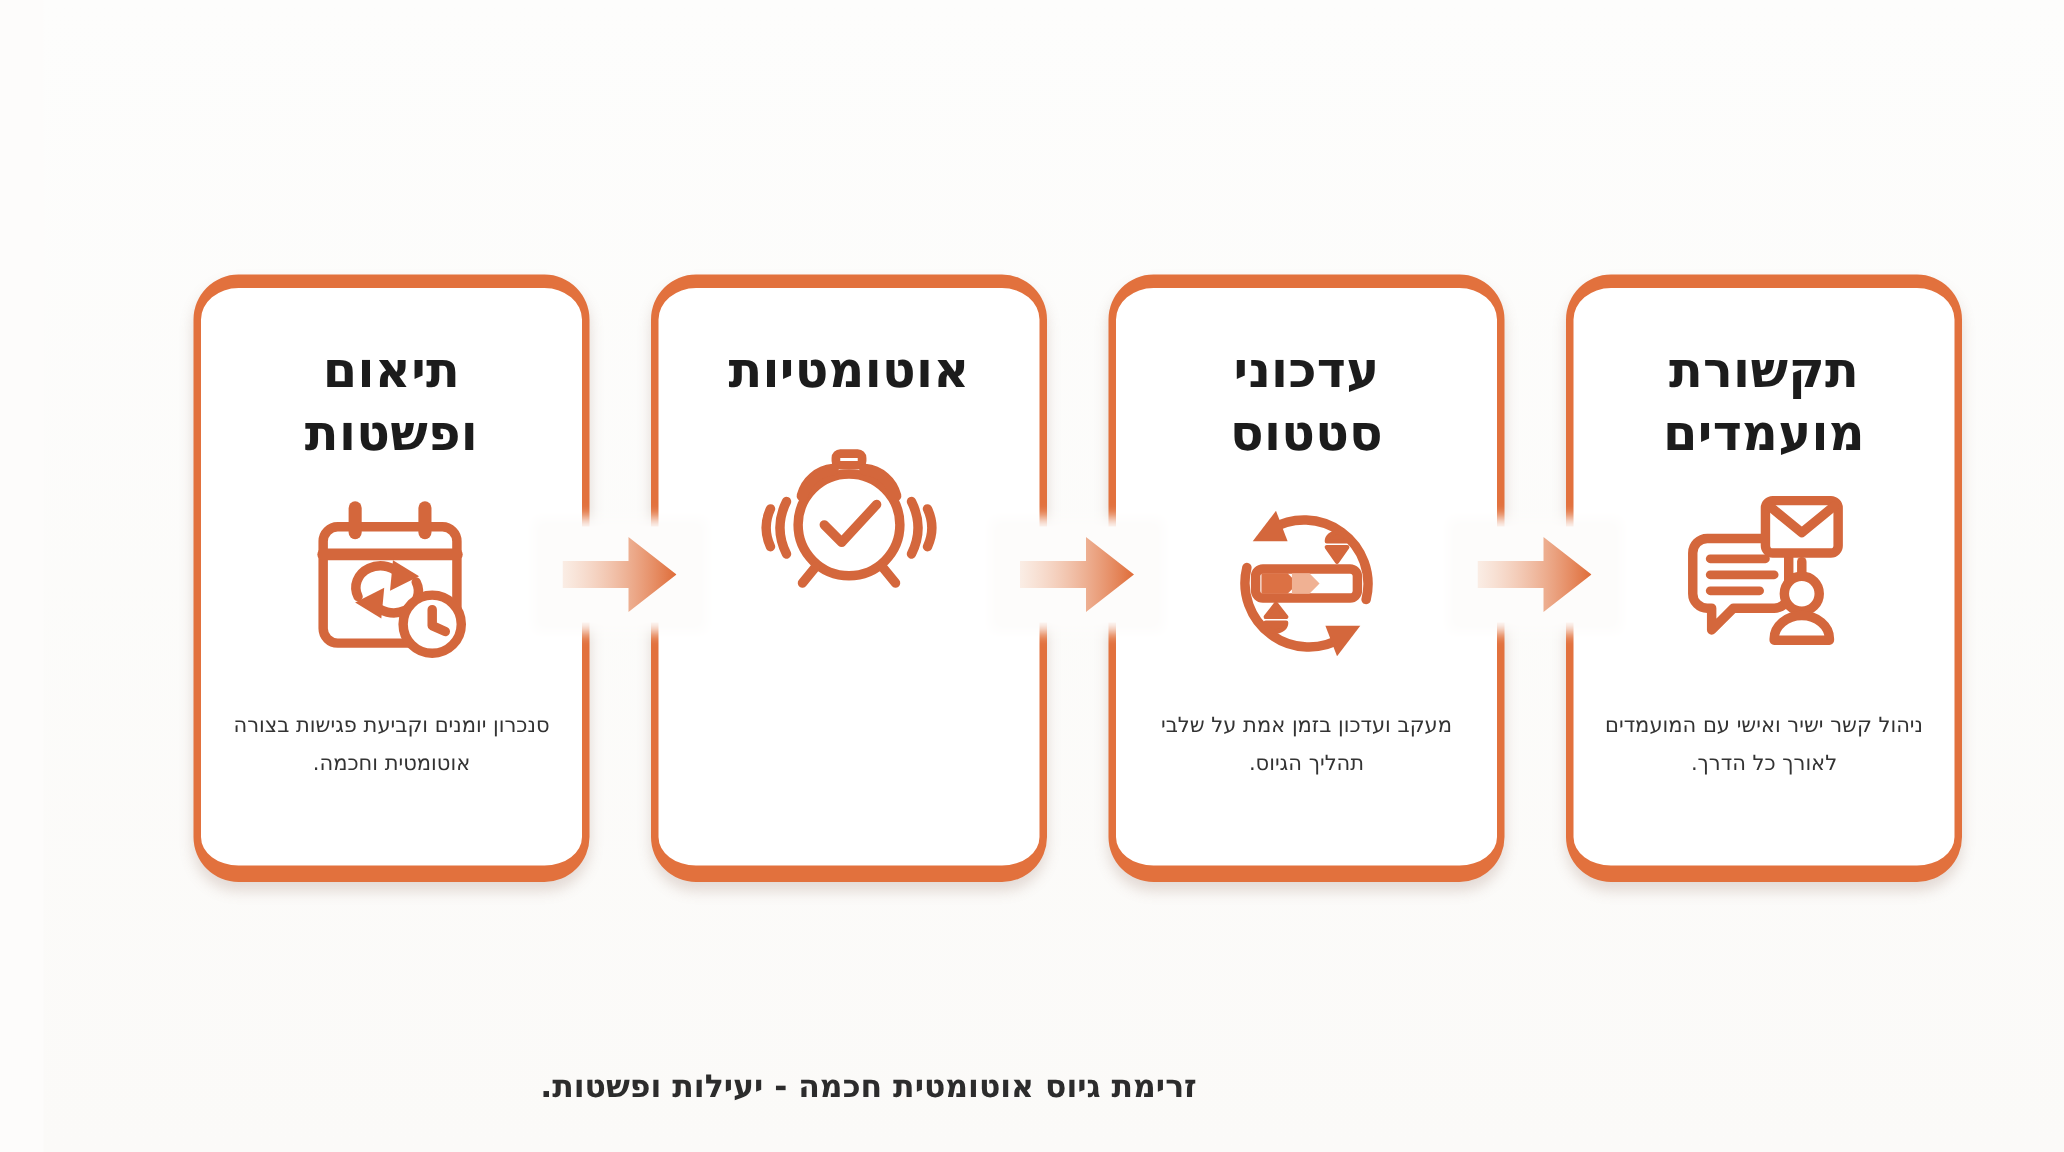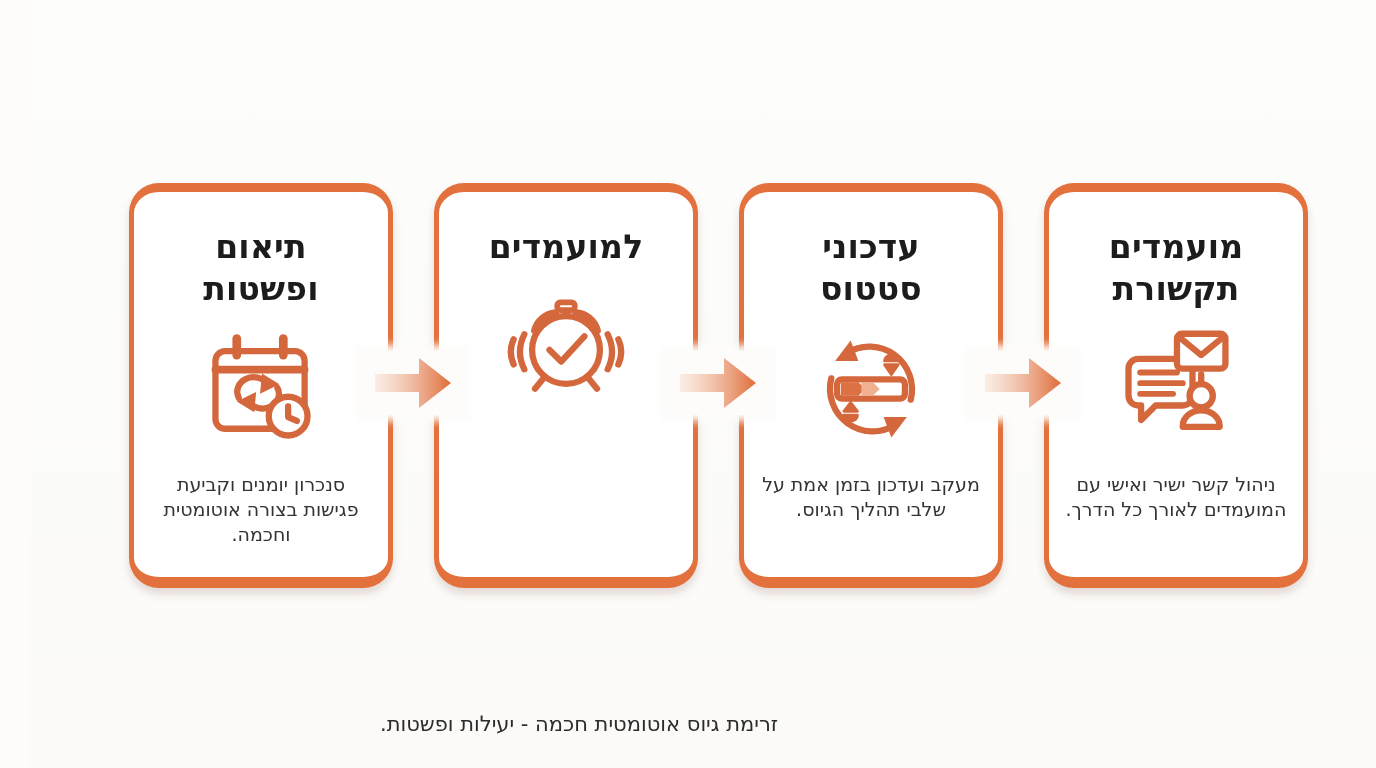--- a/index.html
+++ b/index.html
@@ -33,36 +33,37 @@
     font-size:33px; font-weight:700; color:#1c1c1c;
     line-height:42px; text-align:center; direction:rtl;
     letter-spacing:0.2px;
   }
   .card-icon {
     margin-top:12px; height:134px;
     display:flex; align-items:center; justify-content:center;
   }
   .card-desc {
     margin-top:16px; padding:0 15px;
-    font-size:19px; color:#333333;
+    font-size:14px; color:#333333;
     line-height:25px; text-align:center; direction:rtl;
   }
   .arrow-wrap {
     position:absolute; width:104px; height:64px;
     background:#fdfcfb;
     box-shadow:0 0 8px 6px #fdfcfb;
     display:flex; align-items:center; justify-content:center;
   }
   .arrow-1 { left:332px; top:351px; }
   .arrow-2 { left:637px; top:351px; }
   .arrow-3 { left:942px; top:351px; }
   .caption {
     position:absolute; left:0; top:712px; width:1100px;
     text-align:center; font-size:21px; color:#2c2c2c;
     direction:rtl;
+    font-weight:bold;
   }
 </style>
 </head>
 <body>
 
 <div class="canvas">
 
   <div class="cards-row">
 
     <div class="card">
@@ -82,21 +83,21 @@
           <polygon points="58,89 40,78 60,68" fill="#d4673c" stroke="none"></polygon>
           <circle cx="93" cy="93" r="20" fill="#ffffff"></circle>
           <path d="M93 83 V94 L102 98" fill="none"></path>
         </svg>
       </div>
       <div class="card-desc">סנכרון יומנים וקביעת פגישות בצורה אוטומטית וחכמה.</div>
     </div>
 
     <div class="card">
       <div class="card-title">
-        <div>למועמדים</div>
+        <div>אוטומטיות</div>
       </div>
       <div class="card-icon">
         <svg width="126" height="126" viewBox="0 0 130 130" fill="none" stroke="#d4673c" stroke-width="6.5" stroke-linecap="round" stroke-linejoin="round">
           <rect x="56" y="19" width="18" height="8" rx="3" stroke-width="6"></rect>
           <circle cx="65" cy="68" r="35"></circle>
           <path d="M33 48 A24 24 0 0 1 54 30" stroke-width="8"></path>
           <path d="M97 48 A24 24 0 0 0 76 30" stroke-width="8"></path>
           <polyline points="48,68 60,80 84,54"></polyline>
           <line x1="42" y1="97" x2="33" y2="108"></line>
           <line x1="88" y1="97" x2="97" y2="108"></line>
@@ -124,22 +125,22 @@
           <polygon points="55,58 67,58 74,65 67,72 55,72" fill="#f0b193" stroke="none"></polygon>
           <path d="M86 36 l-7 0 a7 6 0 0 1 14 0 z M93 40 l-7 10 -7 -10 z" fill="#d4673c" stroke="#d4673c" stroke-width="3"></path>
           <path d="M44 92 l7 0 a7 6 0 0 1 -14 0 z M37 88 l7 -9 7 9 z" fill="#d4673c" stroke="#d4673c" stroke-width="3"></path>
         </svg>
       </div>
       <div class="card-desc">מעקב ועדכון בזמן אמת על שלבי תהליך הגיוס.</div>
     </div>
 
     <div class="card">
       <div class="card-title">
+        <div>תקשורת</div>
         <div>מועמדים</div>
-        <div>תקשורת</div>
       </div>
       <div class="card-icon">
         <svg width="126" height="126" viewBox="0 0 130 130" fill="none" stroke="#d4673c" stroke-width="6.5" stroke-linecap="round" stroke-linejoin="round">
           <path d="M26 34 h46 a10 10 0 0 1 10 10 v28 a10 10 0 0 1 -10 10 h-28 l-15 15 v-15 h-3 a10 10 0 0 1 -10 -10 v-28 a10 10 0 0 1 10 -10 z"></path>
           <line x1="28" y1="48" x2="66" y2="48" stroke-width="6"></line>
           <line x1="28" y1="59" x2="72" y2="59" stroke-width="6"></line>
           <line x1="28" y1="70" x2="62" y2="70" stroke-width="6"></line>
           <rect x="66" y="8" width="50" height="36" rx="5" fill="#ffffff"></rect>
           <polyline points="69,12 91,30 113,12"></polyline>
           <line x1="91" y1="50" x2="91" y2="58"></line>

